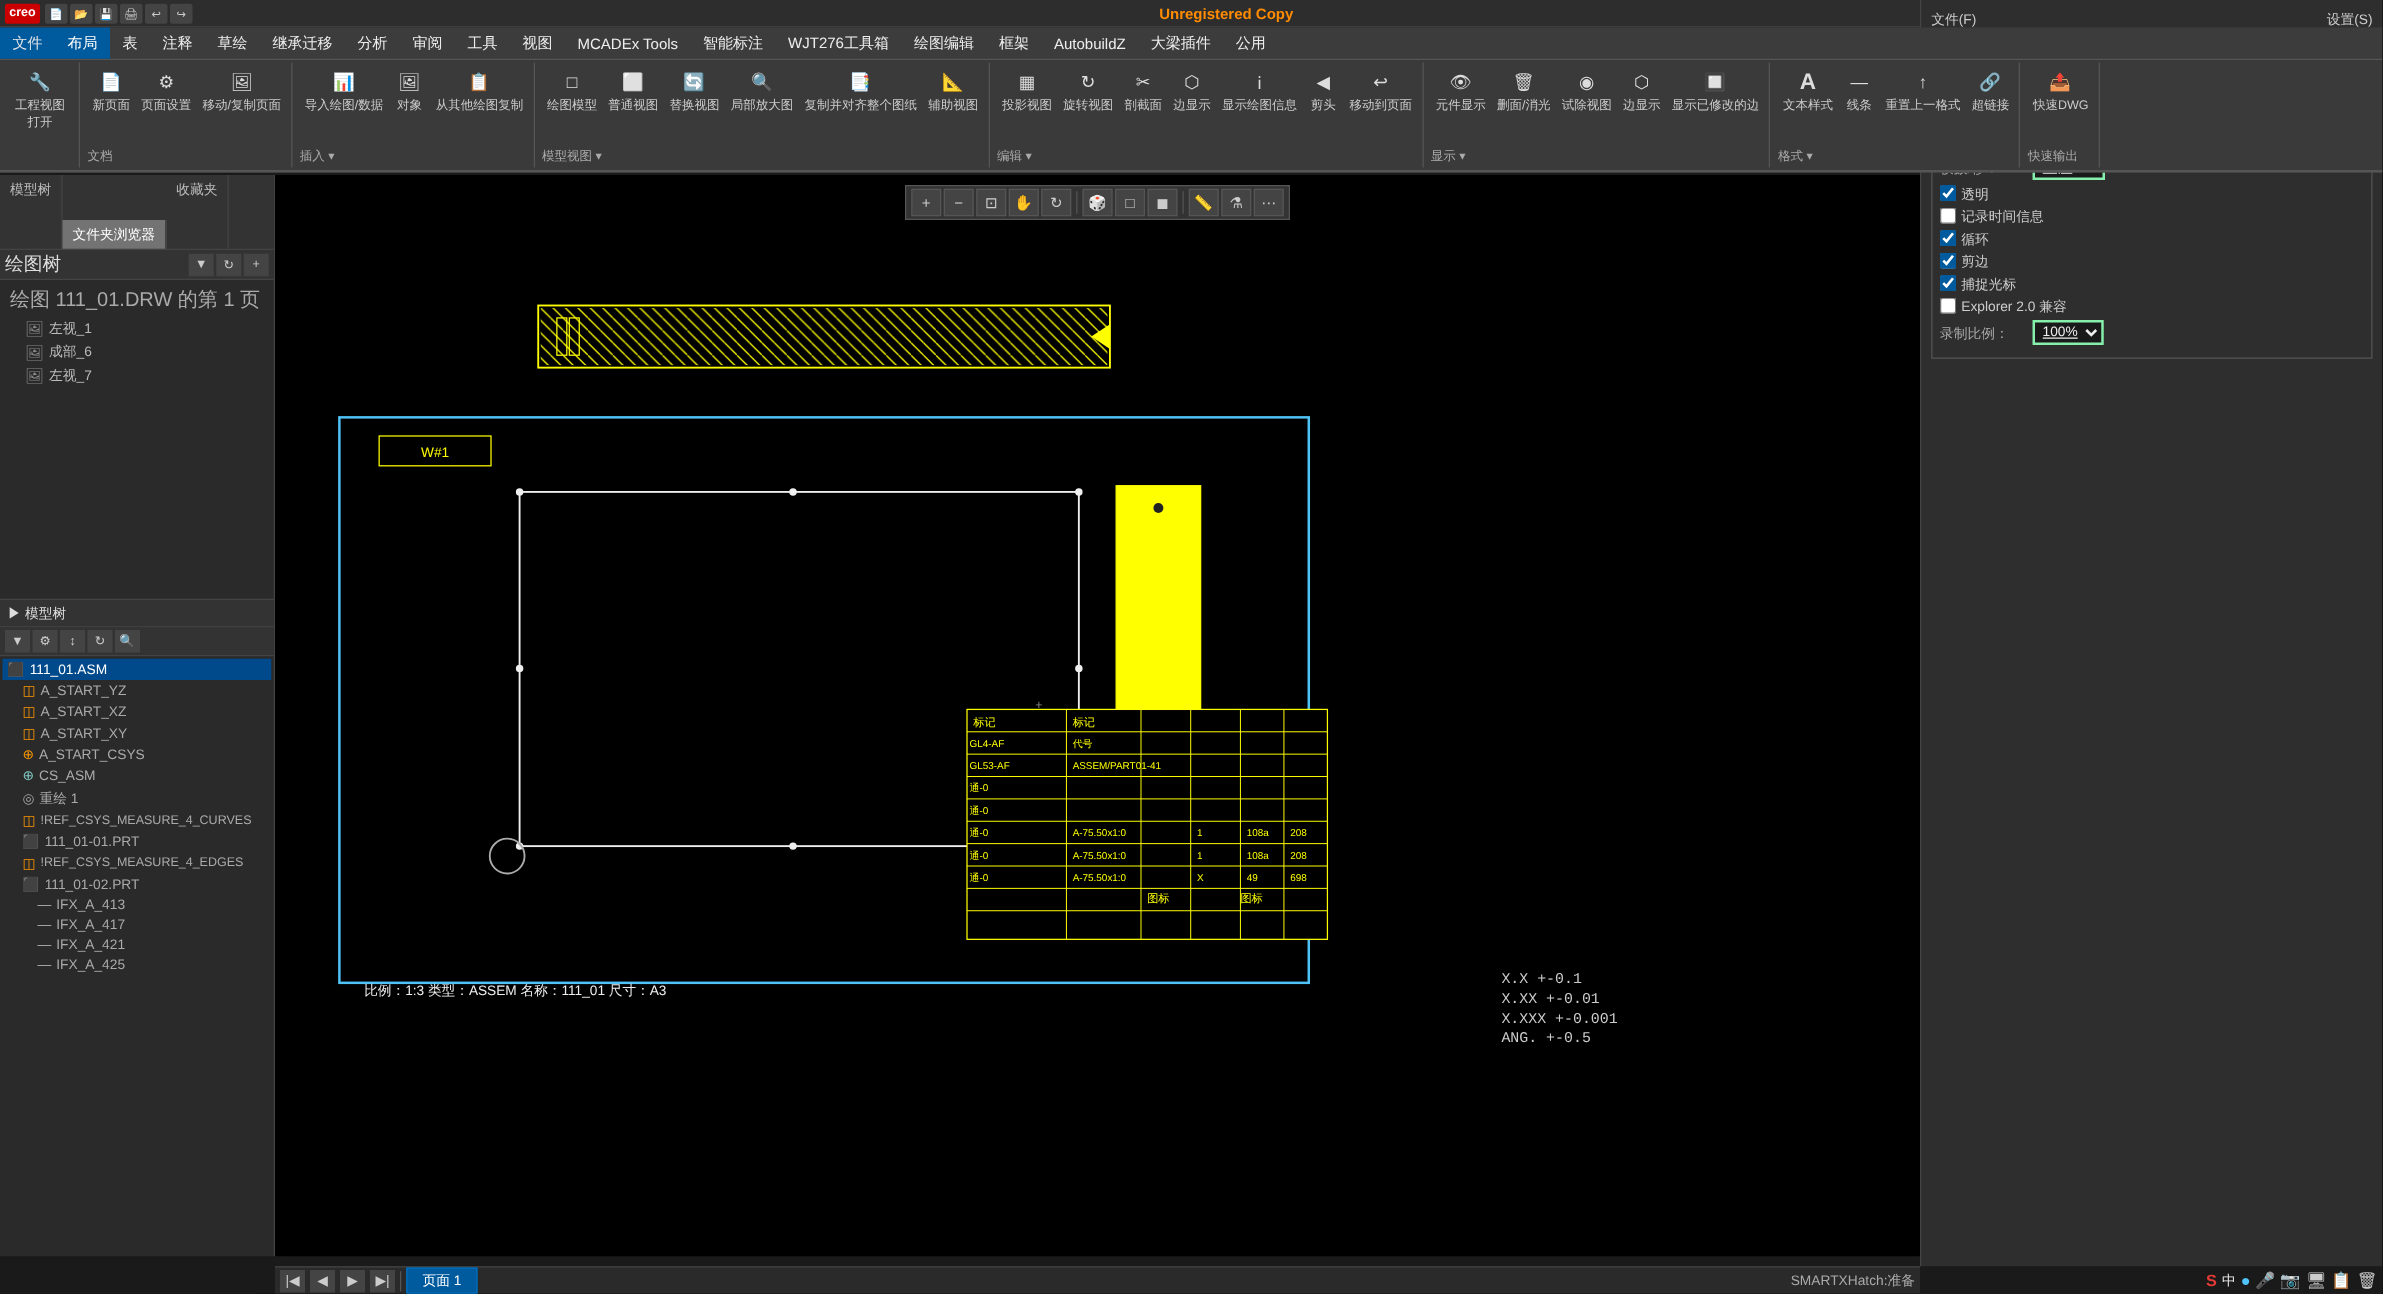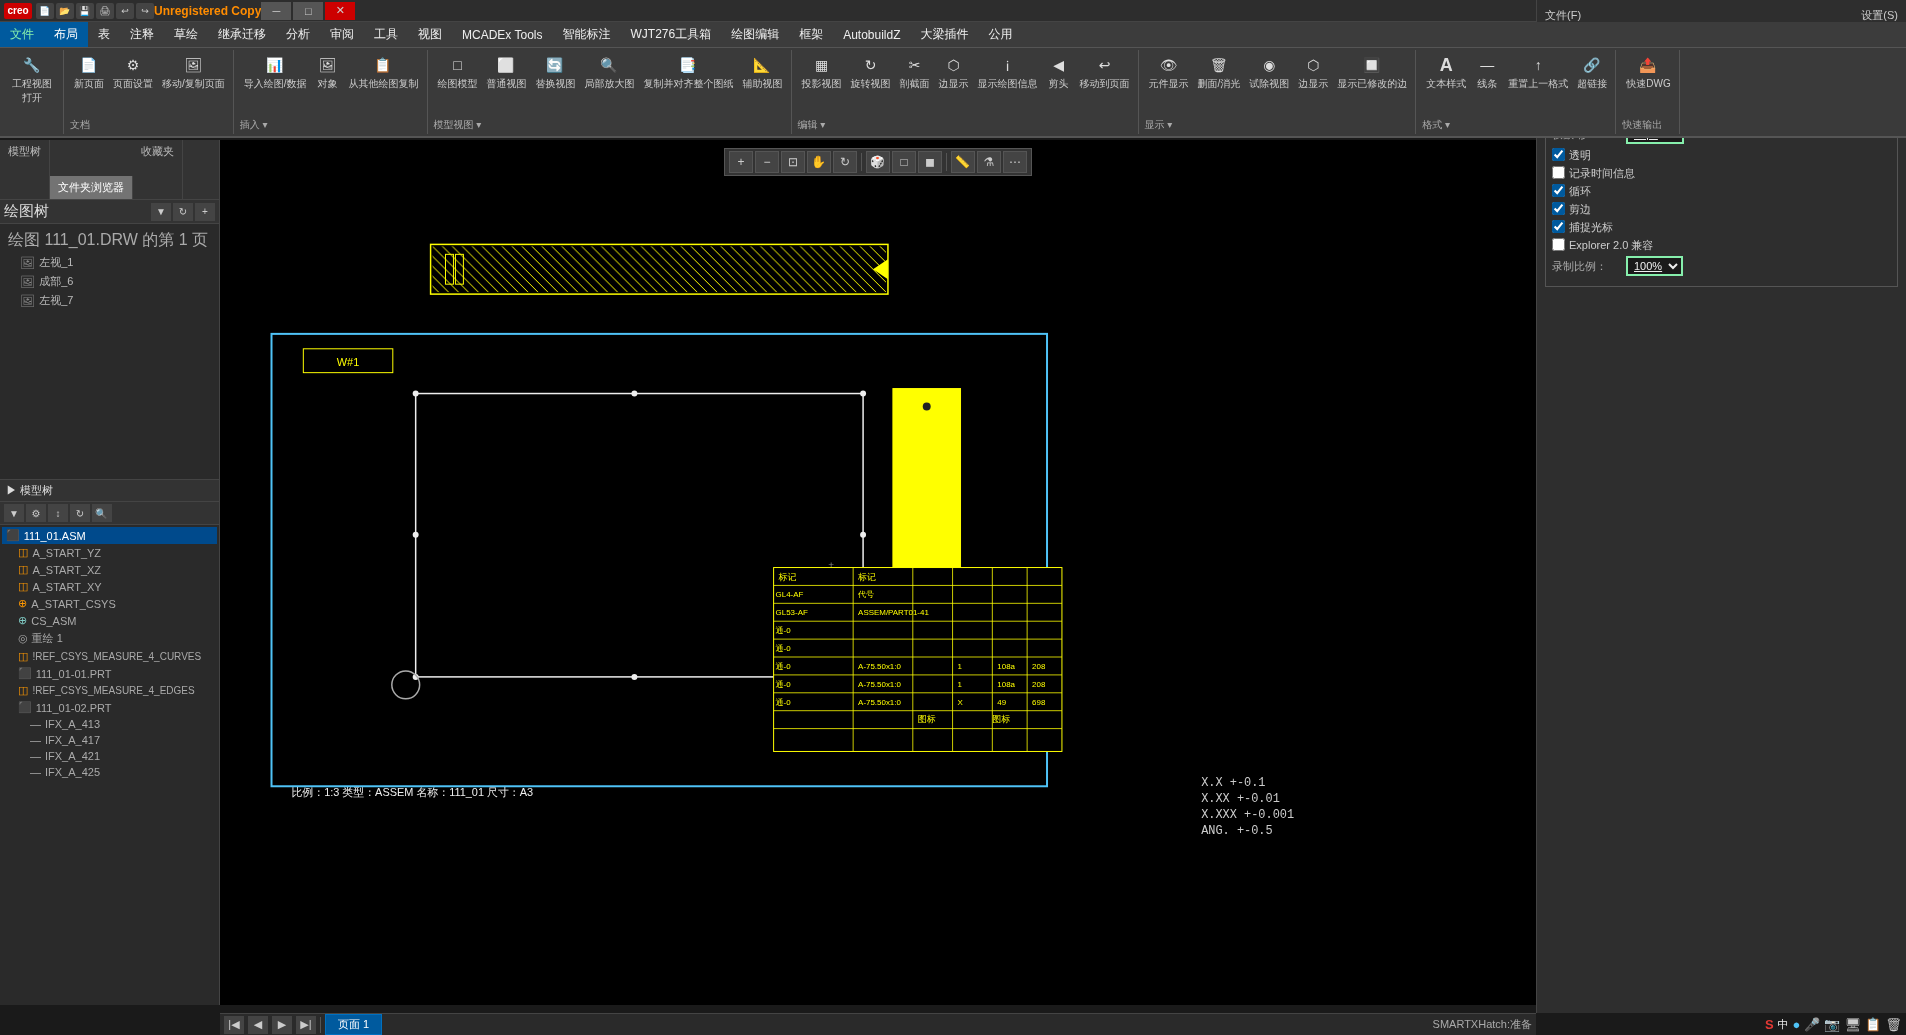--- a/index.html
+++ b/index.html
@@ -13,25 +13,25 @@
       overflow: hidden;
       position: relative;
     }
 
     
     .title-bar {
       height: 22px;
       background: #2d2d2d;
       display: flex;
       align-items: center;
-      justify-content: flex-start;
+      justify-content: space-between;
       padding: 0 4px;
       border-bottom: 1px solid #444;
       position: absolute;
-      top: 0; left: 0; right: 0;
+      top: 0; left: 0; right: 0; gap: 16px;
     }
     .title-bar-left {
       display: flex;
       align-items: center;
       gap: 4px;
     }
     .title-bar-logo {
       width: 28px;
       height: 16px;
       background: #c00;
@@ -91,21 +91,21 @@
       padding: 4px 10px;
       color: #eee;
       cursor: pointer;
       font-size: 12px;
       height: 100%;
       display: flex;
       align-items: center;
     }
     .menu-item.active {
       background: #005a9e;
-      color: #86efac;
+      color: #e5e5e5;
     }
 
     
     .ribbon {
       position: absolute;
       top: 48px; left: 0; right: 0;
       height: 90px;
       background: #3a3a3a;
       border-bottom: 2px solid #555;
       display: flex;

